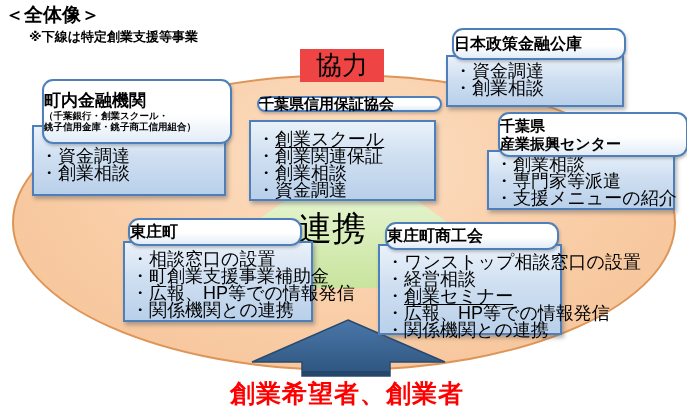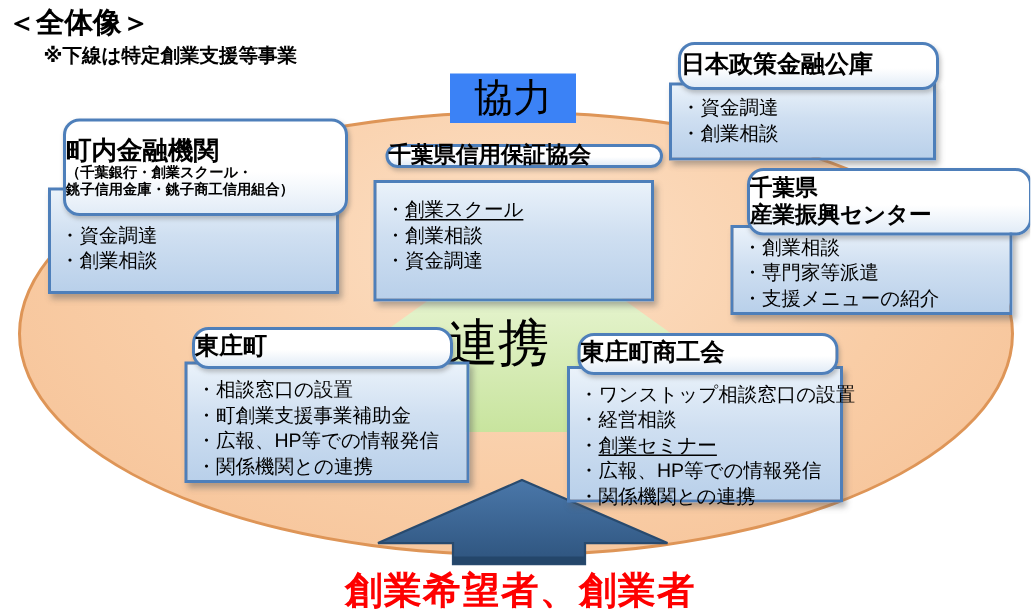--- a/index.html
+++ b/index.html
@@ -10,36 +10,36 @@
   .page-note{position:absolute;left:29px;top:28px;font-size:13px;font-weight:bold;color:#000;}
 
   .ellipse{position:absolute;left:12px;top:74px;width:664px;height:297px;border-radius:50%;
     background:radial-gradient(ellipse at 50% 30%, #fcdfc4 0%, #f9cda6 55%, #f5c094 100%);
     border:2px solid #de9557;box-sizing:border-box;z-index:0;}
 
   .hexagon{position:absolute;left:227px;top:196px;width:248px;height:92px;z-index:1;
     background:linear-gradient(180deg,#e6f4cf 0%,#c8e49e 100%);
     clip-path:polygon(26% 0%, 74% 0%, 100% 50%, 74% 100%, 26% 100%, 0% 50%);}
 
-  .coop-label{position:absolute;left:300px;top:49px;width:84px;height:33px;background:#3b82f6;
+  .coop-label{position:absolute;left:300px;top:49px;width:84px;height:33px;background:#ef4444;
     z-index:1;text-align:center;font-size:26px;color:#000;line-height:33px;}
   .renkei-label{position:absolute;left:292px;top:206px;width:80px;text-align:center;
     font-size:34px;color:#000;z-index:2;}
 
   .org-box{position:absolute;z-index:2;}
   .org-body{position:absolute;box-sizing:border-box;border:2px solid #4e7fba;
     background:linear-gradient(180deg,#eaf2fa 0%,#cfdff1 45%,#b9d0ea 100%);
     box-shadow:2px 3px 4px rgba(90,90,90,0.45);}
   .org-header{position:absolute;box-sizing:border-box;border:2px solid #4e7fba;border-radius:11px;
     background:linear-gradient(180deg,#ffffff 55%,#e2ecf7 100%);
     box-shadow:1px 2px 3px rgba(90,90,90,0.35);
     display:flex;flex-direction:column;align-items:flex-start;justify-content:center;}
   .org-title{font-weight:bold;color:#000;text-align:center;line-height:1.15;}
   .org-subtitle{font-weight:bold;color:#000;text-align:center;font-size:9.5px;line-height:11px;}
-  .bullets{position:absolute;left:6px;right:2px;font-size:13px;color:#000;line-height:17px;}
+  .bullets{position:absolute;left:6px;right:2px;font-size:18px;color:#000;line-height:17px;}
   .bullet{white-space:nowrap;}
   .bullet .ul{text-decoration:underline;text-underline-offset:2px;}
 
   .up-arrow{position:absolute;left:250px;top:319px;z-index:1;}
 
   .target-label{position:absolute;left:174px;top:377px;width:346px;text-align:center;
     font-size:25px;font-weight:bold;color:#fe0000;z-index:2;letter-spacing:1px;}
 </style>
 </head>
 <body>
@@ -67,20 +67,21 @@
       <div class="org-title" style="font-size:17px;">町内金融機関</div>
       <div class="org-subtitle">（千葉銀行・創業スクール・</div>
       <div class="org-subtitle">銚子信用金庫・銚子商工信用組合）</div>
     </div>
   </div>
 
   <div class="org-box" style="left:249px;top:96px;width:193px;height:105px;">
     <div class="org-body" style="left:0px;top:24px;width:187px;height:81px;">
       <div class="bullets" style="top:9px;">
           <div class="bullet"><span>・</span><span class="ul">創業スクール</span></div>
+          <div class="bullet"><span>・</span><span>創業関連保証</span></div>
           <div class="bullet"><span>・</span><span>創業相談</span></div>
           <div class="bullet"><span>・</span><span>資金調達</span></div>
         </div>
     </div>
     <div class="org-header" style="left:8px;top:0px;width:185px;height:16px;">
       <div class="org-title" style="font-size:15px;">千葉県信用保証協会</div>
     </div>
   </div>
 
   <div class="org-box" style="left:446px;top:28px;width:182px;height:80px;">

